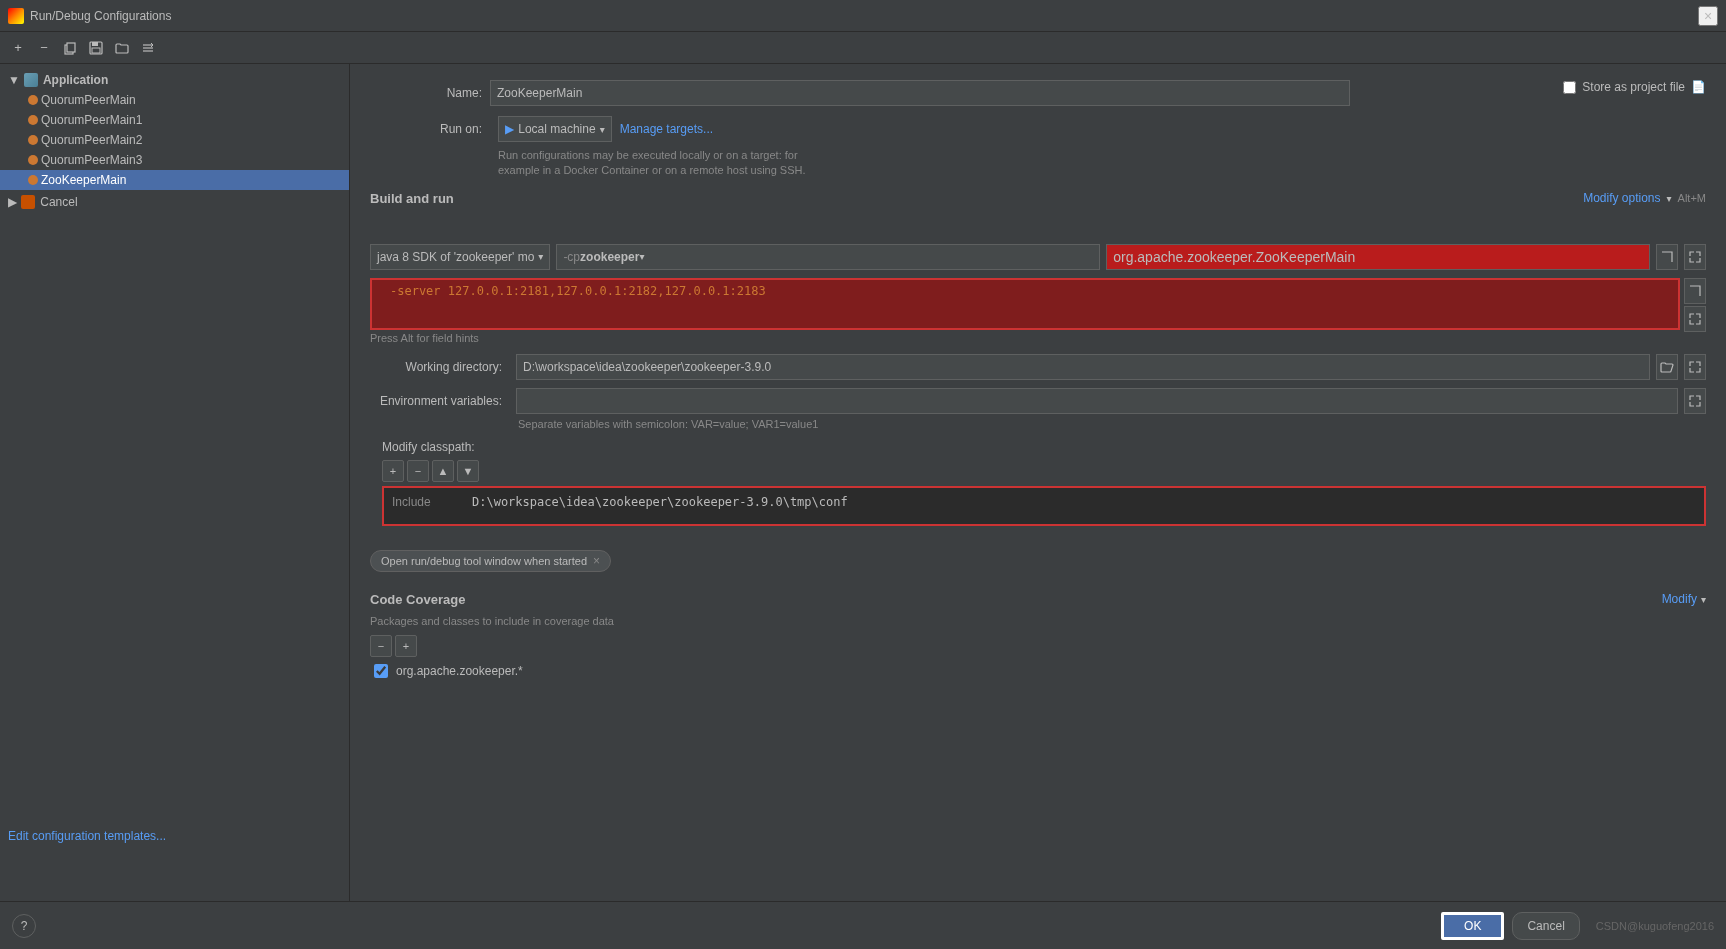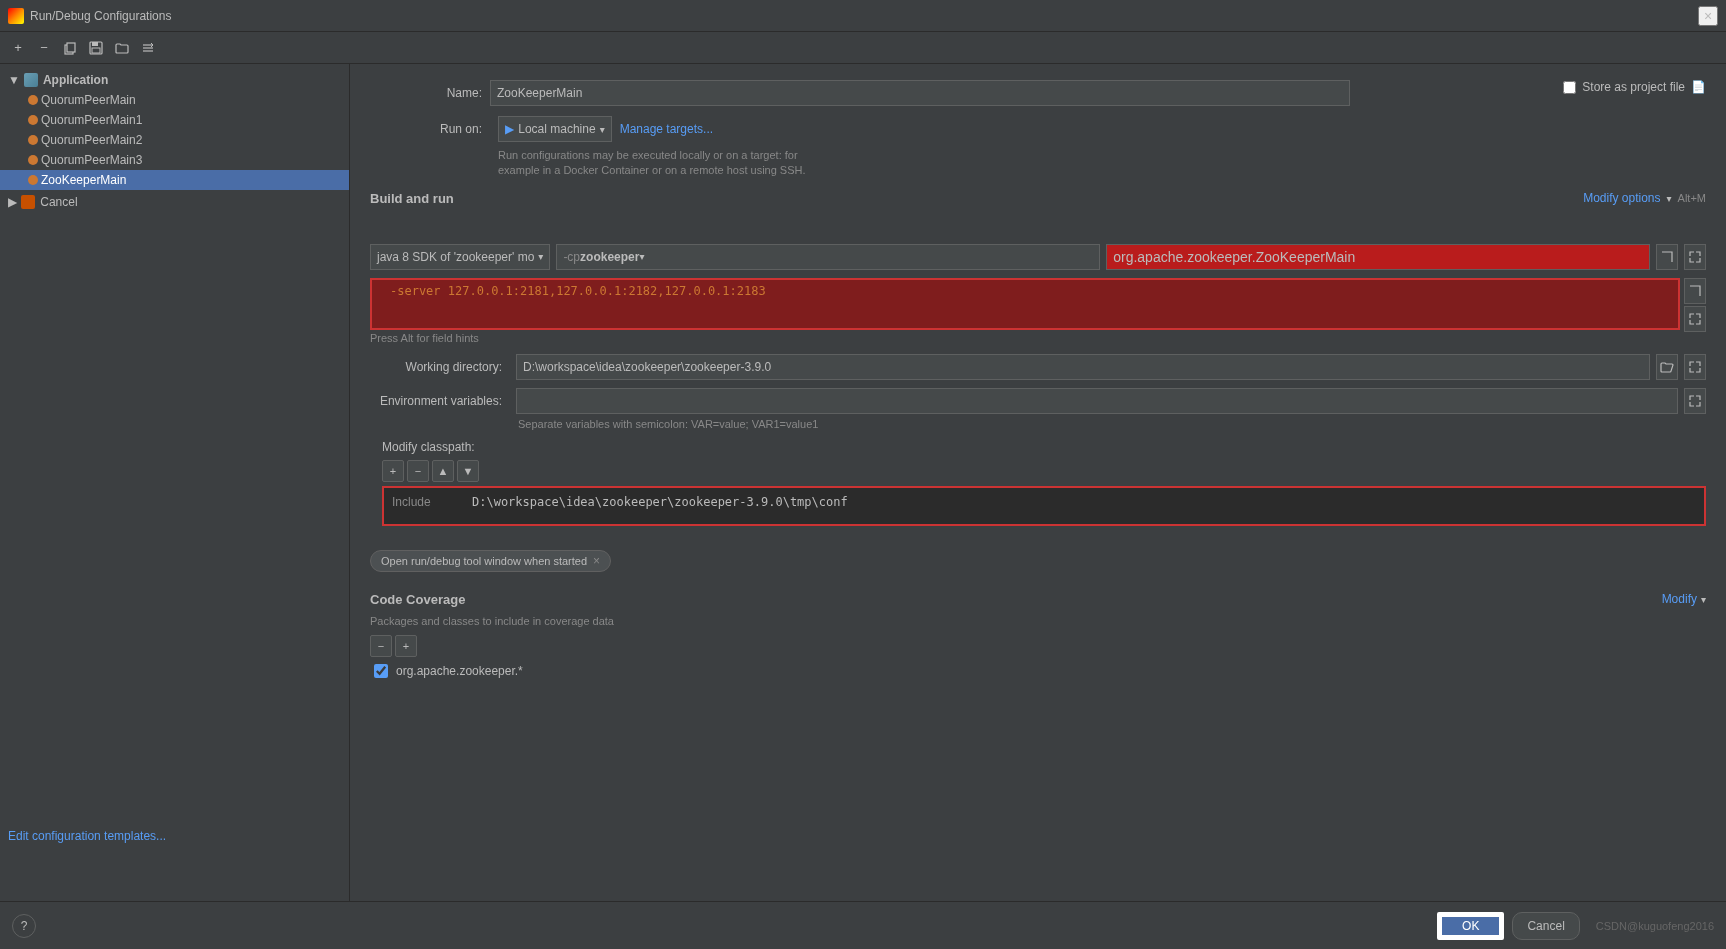--- a/index.html
+++ b/index.html
@@ -580,21 +580,21 @@
     .bottom-right {
       display: flex;
       align-items: center;
       gap: 8px;
     }
 
     .ok-btn {
       height: 28px;
       padding: 0 20px;
       background: #4a6da7;
-      border: 5px solid #ffffff;
+      border: 3px solid #ffffff;
       color: white;
       cursor: pointer;
       font-size: 12px;
       border-radius: 2px;
     }
 
     .cancel-btn {
       height: 28px;
       padding: 0 14px;
       background: #45494a;

